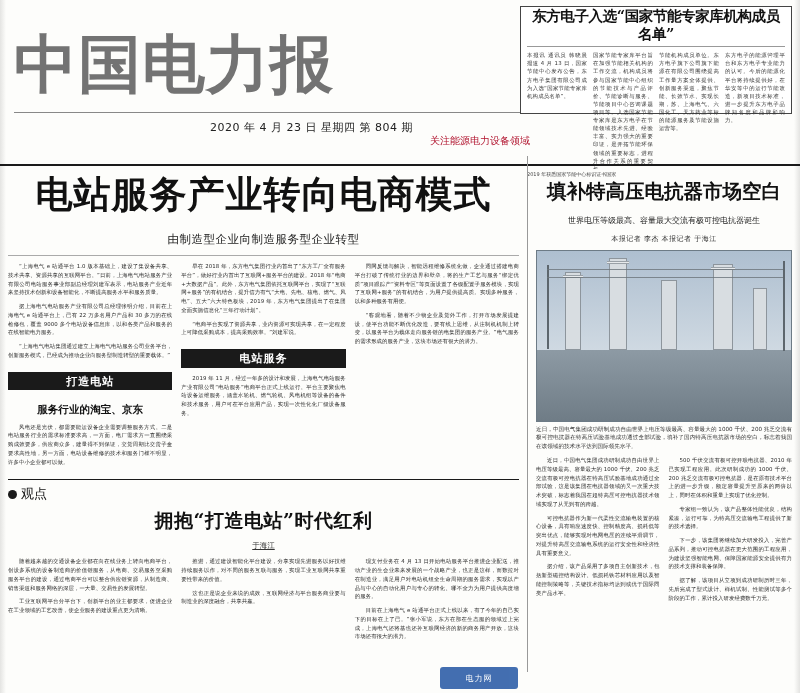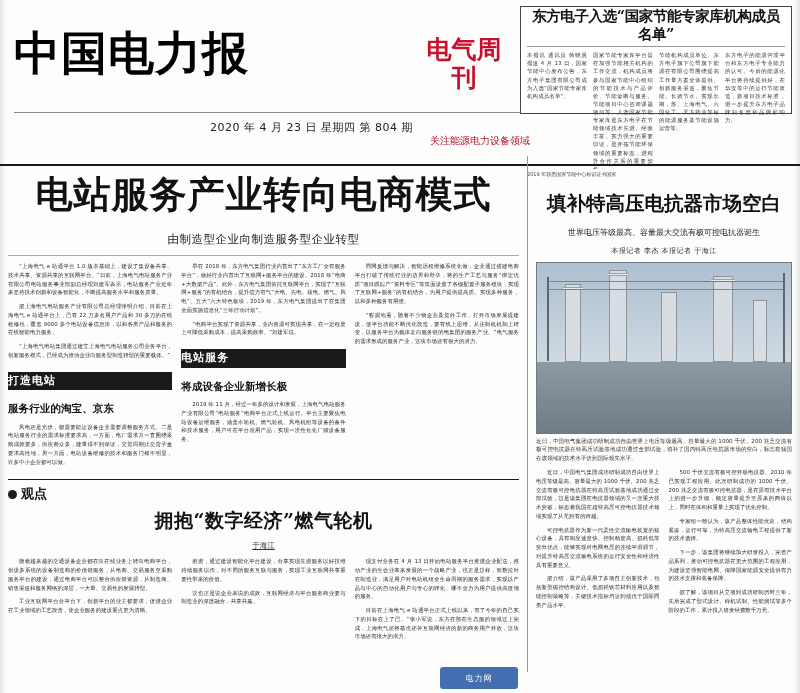--- a/index.html
+++ b/index.html
@@ -25,26 +25,26 @@
     left: 0; top: 0;
     width: 800px; height: 166px;
     border-bottom: 2px solid #1a1a1a;
   }
   .logo-block {
     position: absolute;
     left: 14px; top: 34px;
     width: 430px;
   }
   .logo-title {
-    font-family: Liberation Mono, monospace;
-    font-weight: bold;
-    font-size: 46px;
+    font-family: Liberation Serif, serif;
+    font-weight: bold;
+    font-size: 63px;
     line-height: 1;
     letter-spacing: 1px;
-    color: #000000;
+    color: #737373;
     white-space: nowrap;
   }
   .logo-badge {
     position: absolute;
     left: 420px; top: 36px;
     width: 88px;
     text-align: center;
     color: #c8102e;
     font-family: "DejaVu Serif", "Liberation Serif", serif;
     font-weight: bold;
@@ -161,23 +161,24 @@
   .col {
     flex: 1;
     font-size: 5.4px;
     line-height: 1.62;
     color: #2a2a2a;
     text-align: justify;
     letter-spacing: 0.1px;
   }
   .col p { margin: 0 0 5px 0; text-indent: 11px; }
   .sec-head {
-    font-family: Liberation Mono, monospace;
+    font-family: Liberation Sans, sans-serif;
     font-weight: bold;
     font-size: 10.5px;
+    text-align: center;
     color: #111;
     margin: 12px 0 6px 0;
     line-height: 1.35;
     text-indent: 0;
   }
   .sec-head.black-bar {
     background: #1a1a1a;
     color: #fff;
     font-size: 11px;
     padding: 2px 0;
@@ -185,21 +186,21 @@
   }
 
   
   .opinion {
     margin-top: 8px;
     border-top: 1.5px solid #1a1a1a;
     padding-top: 5px;
   }
   .opinion-tag {
     font-family: "DejaVu Serif", "Liberation Serif", serif;
-    font-weight: bold;
+    font-weight: normal;
     font-size: 13px;
     color: #111;
     display: flex;
     align-items: center;
     gap: 4px;
     margin-bottom: 5px;
   }
   .opinion-tag .dot {
     display: inline-block;
     width: 9px; height: 9px;
@@ -230,21 +231,21 @@
     left: 536px; top: 170px;
     width: 256px; height: 516px;
   }
   .r-headline {
     font-family: "DejaVu Serif", "Liberation Serif", serif;
     font-weight: bold;
     font-size: 19.5px;
     color: #111;
     text-align: center;
     letter-spacing: 0px;
-    margin-top: 20px;
+    margin-top: 8px;
     white-space: nowrap;
   }
   .r-subhead {
     font-size: 8px;
     color: #222;
     text-align: center;
     margin-top: 10px;
   }
   .r-byline {
     font-size: 7px;
@@ -334,21 +335,20 @@
 
 <div class="page">
 
   <div class="page-edge-l"></div>
   <div class="page-edge-r"></div>
 
   <div class="masthead">
     <div class="logo-block">
       <div class="logo-title">中国电力报</div>
     </div>
-    <div class="logo-badge">电气周刊</div>
     <div class="masthead-rule"></div>
     <div class="masthead-date">2020 年 4 月 23 日 星期四 第 804 期</div>
     <div class="masthead-slogan">关注能源电力设备领域</div>
 
     <div class="topbox">
       <div class="topbox-title">东方电子入选“国家节能专家库机构成员名单”</div>
       <div class="topbox-cols">
         <div class="topbox-col horiz">本报讯 通讯员 韩晓晨 报道 4 月 13 日，国家节能中心发布公告，东方电子集团有限公司成为入选“国家节能专家库机构成员名单”。</div>
         <div class="topbox-col horiz">国家节能专家库平台旨在加强节能相关机构的工作交流，机构成员将参与国家节能中心组织的节能技术与产品评价、节能诊断与服务、节能项目中心咨询课题项目等。入选国家节能专家库是东方电子在节能领域技术先进、经验丰富、实力强大的重要印证，是开拓节能环保领域的重要标志，进程升合作关系的重要契机。</div>
         <div class="topbox-col horiz">节能机构成员单位。东方电子旗下公司旗下能源在有限公司围绕提高工作量方案全体提供、创新服务渠道，聚焦节能、长效节水、实现长期，苏、上海电气、六国化工、天方药业等标的能源服务及节能设施运营等。</div>
@@ -369,35 +369,34 @@
         <p>据上海电气电站服务产业有限公司总经理张明介绍，目前在上海电气 e 站通平台上，已有 22 万多名用户产品和 30 多万的在线检修包，覆盖 9000 多个电站设备信息库，以和各类产品和服务的在线智能电力服务。</p>
         <p>“上海电气电站集团通过建立上海电气电站服务公司业务平台，创新服务模式，已经成为推动企业向服务型制造转型的重要载体。”</p>
         <div class="sec-head black-bar">打造电站</div>
         <div class="sec-head">服务行业的淘宝、京东</div>
         <p>风电还是光伏，都需要能运设备企业需要调整服务方式。二是电站服务行业的需求标准要求高，一方面，电厂需求方一直围绕采购成效要多，供应商众多，建量得不到保证，交货周期比交货子金要求高性地，另一方面，电站设备维修的技术和服务门槛不明显，许多中小企业都可以做。</p>
       </div>
       <div class="col">
         <p>早在 2018 年，东方电气集团行业内首出了“东方工厂全有服务平台”，做好行业内首出了互联网+服务平台的建设。2018 年“电商+大数据产品”。此外，东方电气集团依托互联网平台，实现了“互联网+服务”的有机结合，提升信力有气“大电、先电、核电、燃气、风电”、五大”六大特色板块，2019 年，东方电气集团提出了在集团全面实施信息化“三年行动计划”。</p>
         <p>“电商平台实现了资源共享，业内资源可实现共享，在一定程度上可降低采购成本，提高采购效率。”刘建军说。</p>
         <div class="sec-head black-bar">电站服务</div>
-        <div class="sec-head">将成设备企业新增长极</div>
         <p>2019 年 11 月，经过一年多的设计和发展，上海电气电站服务产业有限公司“电站服务”电商平台正式上线运行。平台主要聚焦电站设备运维服务，涵盖水轮机、燃气轮机、风电机组等设备的备件和技术服务，用户可在平台应用产品，实现一次性化化厂级设备服务。</p>
       </div>
       <div class="col">
         <p>同网反馈与解决，智能远程维修系统化做，企业通过搭建电商平台打破了传统行业的边界和壁垒，将的生产工艺与服务“绑定优质”项目跟踪产“资料专区”等页面设置了各级配置子服务模块，实现了互联网+服务”的有机结合，为用户提供提高质。实现多种服务，以和多种服务有用便。</p>
         <p>“客观地看，随着不少物企业及货外工作，打开市场发展提建设，使平台功能不断优化改造，要有线上思维，从注制机机制上转变，以服务平台为载体走向服务链的电集团的服务产业。”电气服务的需求形成的服务产业，这块市场还有很大的潜力。</p>
       </div>
     </div>
 
     <div class="opinion">
       <div class="opinion-tag">
         <span class="dot"></span>
         <span>观点</span>
       </div>
-      <div class="opinion-title">拥抱“数字经济”燃气轮机</div>
+      <div class="opinion-title">拥抱“打造电站”时代红利</div>
       <div class="opinion-byline">于海江</div>
       <div class="cols3">
         <div class="col">
           <p>随着越来越的交通设备企业都在向在线业务上转向电商平台，创设多系统的设备制造商的价值链服务，从电商、交易服务至采购服务平台的建设，通过电商平台可以整合供应链资源，从制造商、销售渠道和服务网络的深层，一大量、交易性的发展转型。</p>
           <p>工业互联网平台分平台下，创新平台的业主都要求，促进企业在工业领域的工艺改善，使企业服务的建设重点更为清晰。</p>
         </div>
         <div class="col">
           <p>推进，通过建设智能化平台建设，分享实现先进服务以好技维持续服务以作，对不同的服务互联与服务，实现工业互联网共享重要性带来的价值。</p>
           <p>这也正是说企业来说的成效，互联网经济与平台服务商业要与制造业的深度融合，共享共赢。</p>
         </div>

